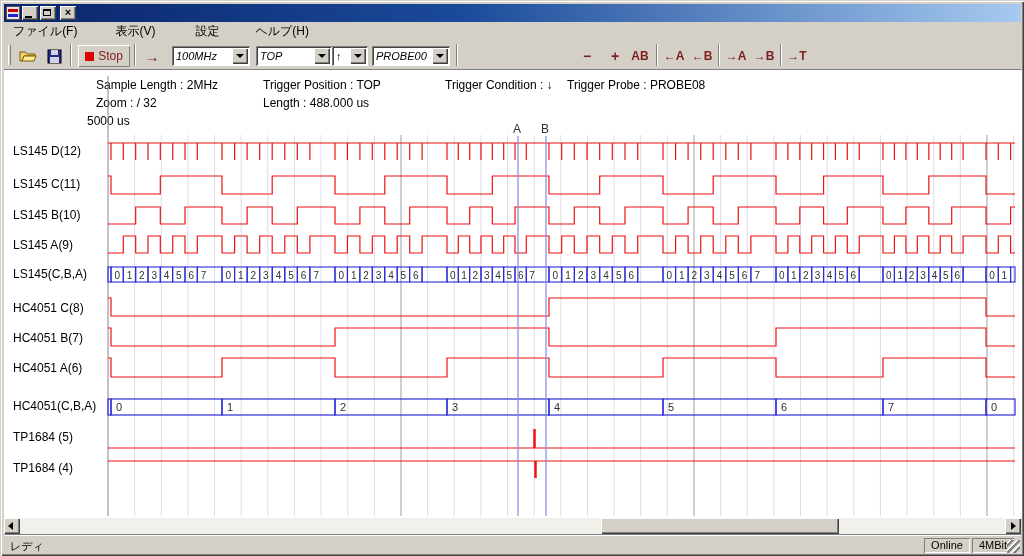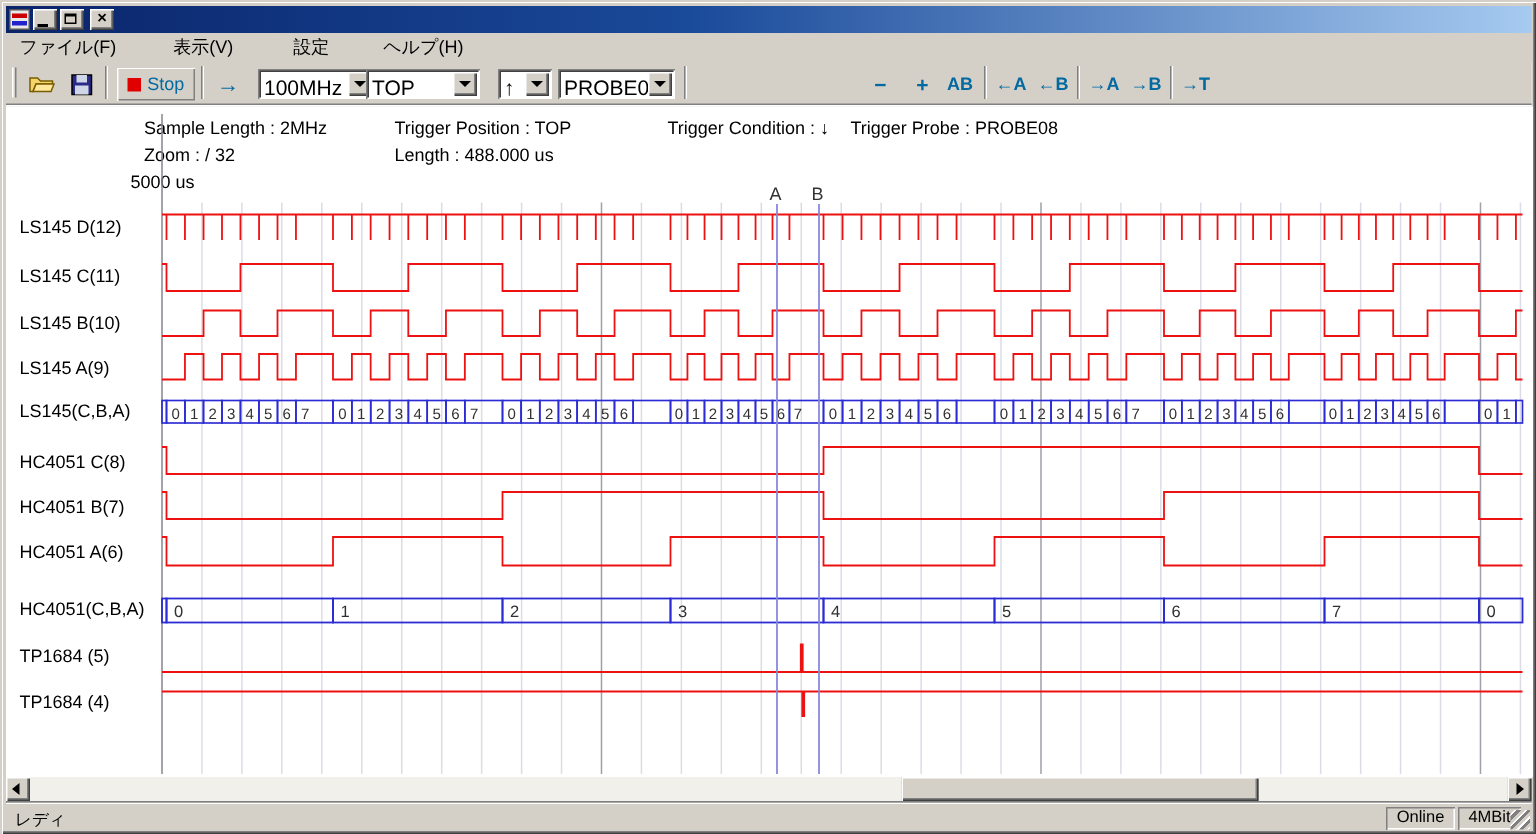--- a/index.html
+++ b/index.html
@@ -25,26 +25,26 @@
   
   .menubar{position:absolute;left:3px;top:21px;right:3px;height:18px;background:#d4d0c8;
        display:flex;align-items:center;font-size:12px;color:#000;gap:16px;}
   .menuitem{padding:1px 7px;white-space:nowrap;}
   
   .toolbar{position:absolute;left:3px;top:39px;right:3px;height:30px;background:#d4d0c8;
        border-bottom:1px solid #808080;box-shadow:0 1px 0 #ffffff;}
   .tsep{position:absolute;top:4px;height:22px;width:2px;border-left:1px solid #808080;border-right:1px solid #ffffff;}
   .tgrip{position:absolute;top:5px;height:20px;width:3px;border-left:1px solid #ffffff;border-right:1px solid #808080;}
   .tbtn{position:absolute;top:5px;height:22px;display:flex;align-items:center;justify-content:center;
-       font-size:12px;color:#0369a1;}
+       font-size:12px;color:#7f1d1d;}
   .raised{box-shadow:inset 1px 1px 0 #ffffff, inset -1px -1px 0 #808080;}
   .redsq{display:inline-block;width:9px;height:9px;background:#e00000;margin-right:4px;}
   .combo{position:absolute;top:6px;height:20px;background:#fff;
        box-shadow:inset 1px 1px 0 #808080, inset -1px -1px 0 #ffffff, inset 2px 2px 0 #404040;
-       font-size:14px;color:#000;}
+       font-size:11px;color:#000;font-style:italic;}
   .combo .cval{position:absolute;left:4px;top:4px;white-space:nowrap;}
   .combo .cbtn{position:absolute;right:2px;top:2px;bottom:2px;width:16px;background:#d4d0c8;
        box-shadow:inset 1px 1px 0 #fff, inset -1px -1px 0 #404040, inset -2px -2px 0 #808080;}
   .combo .cbtn:after{content:"";position:absolute;left:4px;top:6px;border:4px solid transparent;border-top:4px solid #000;}
   .slidertrack{position:absolute;top:55px;height:4px;background:#fff;
        box-shadow:inset 1px 1px 0 #808080;border:1px solid #a0a0a0;border-bottom-color:#fff;border-right-color:#fff;}
   .sliderthumb{position:absolute;top:46px;width:9px;height:18px;background:#d4d0c8;
        box-shadow:inset 1px 1px 0 #fff, inset -1px -1px 0 #404040, inset -2px -2px 0 #808080;}
   .flatbtn{font-weight:bold;}
   
@@ -113,21 +113,21 @@
     <div class="tbtn raised" style="left:74px;width:52px;">
       <span class="redsq"></span>
       <span>Stop</span>
     </div>
     <div class="tsep" style="left:130px;"></div>
     <div class="tbtn flatbtn" style="left:136px;width:24px;font-size:15px;">→</div>
     <div class="combo" style="left:168px;width:78px;">
       <span class="cval">100MHz</span>
       <span class="cbtn"></span>
     </div>
-    <div class="combo" style="left:240px;width:76px;">
+    <div class="combo" style="left:252px;width:76px;">
       <span class="cval">TOP</span>
       <span class="cbtn"></span>
     </div>
     <div class="combo" style="left:328px;width:36px;">
       <span class="cval">↑</span>
       <span class="cbtn"></span>
     </div>
     <div class="combo" style="left:368px;width:78px;">
       <span class="cval">PROBE00</span>
       <span class="cbtn"></span>

